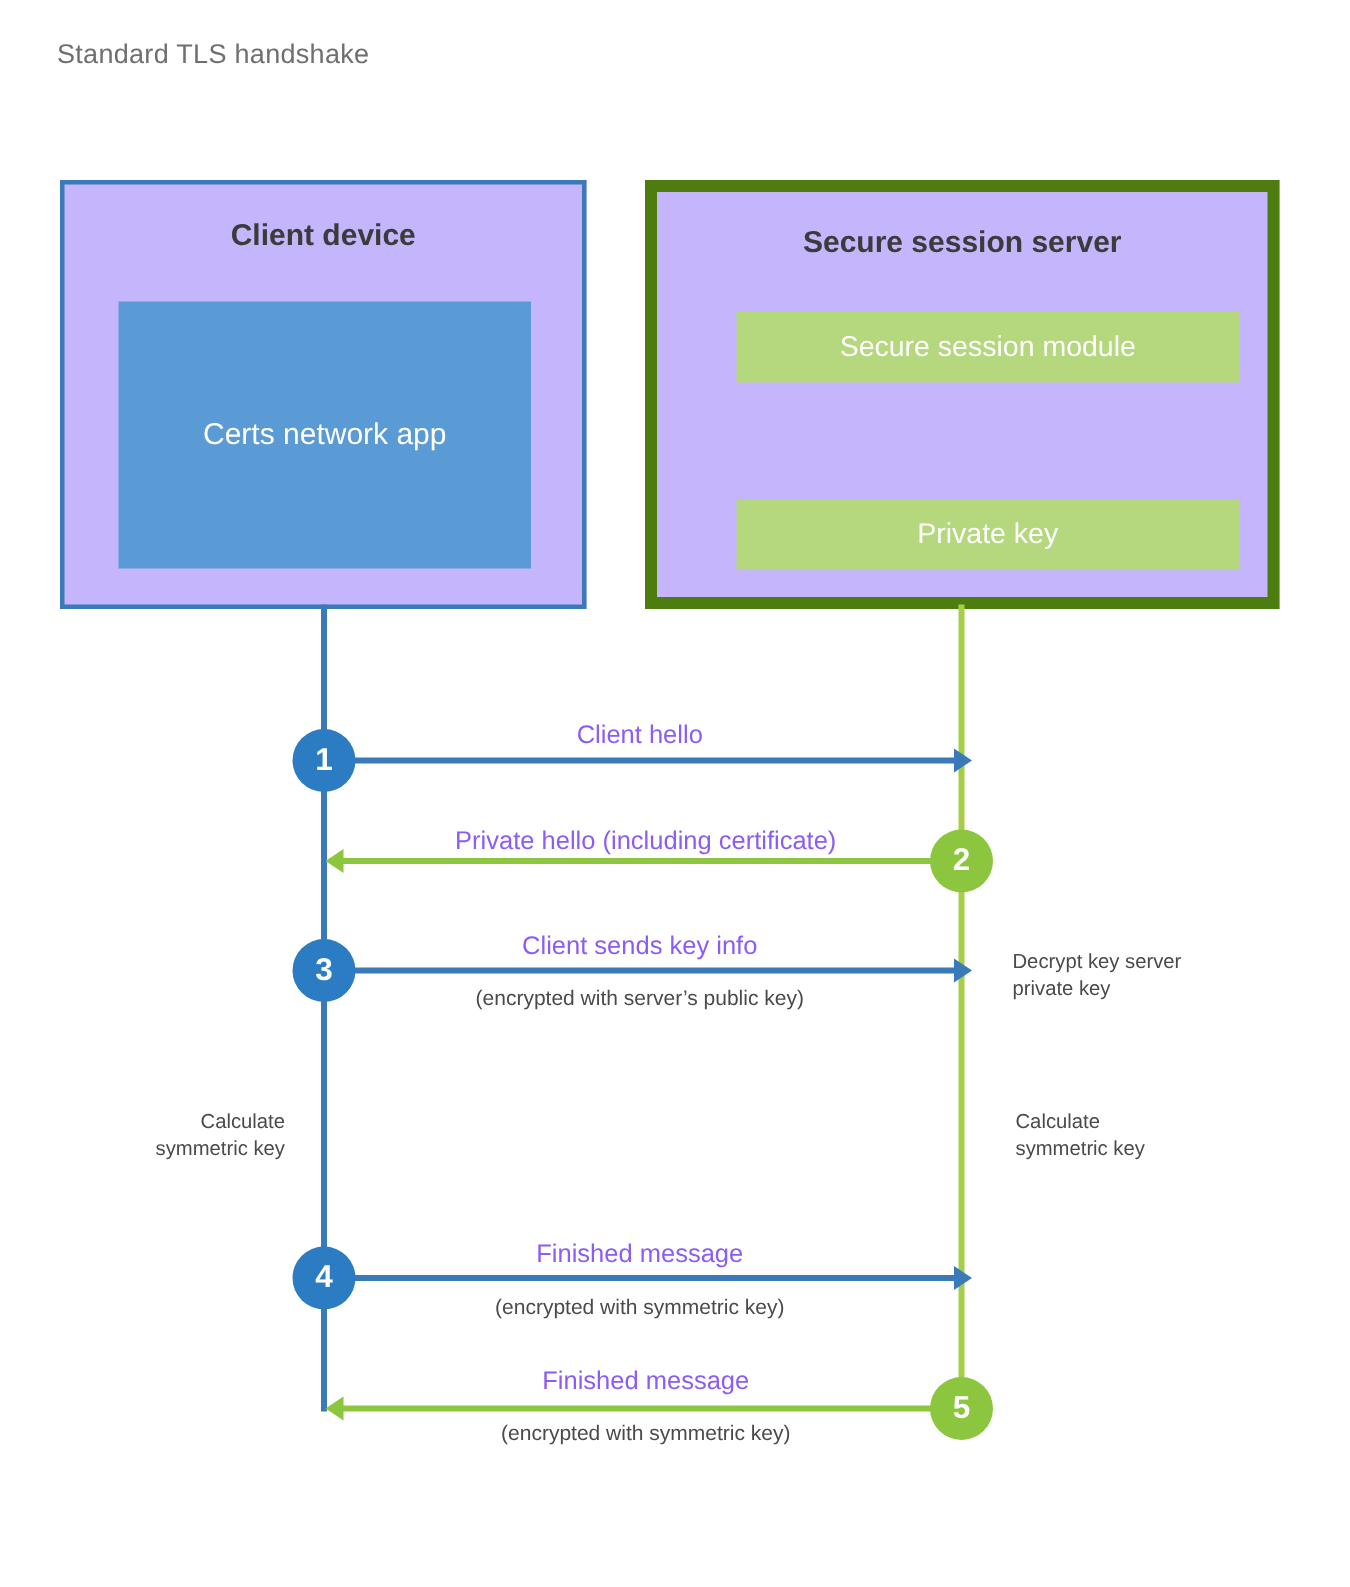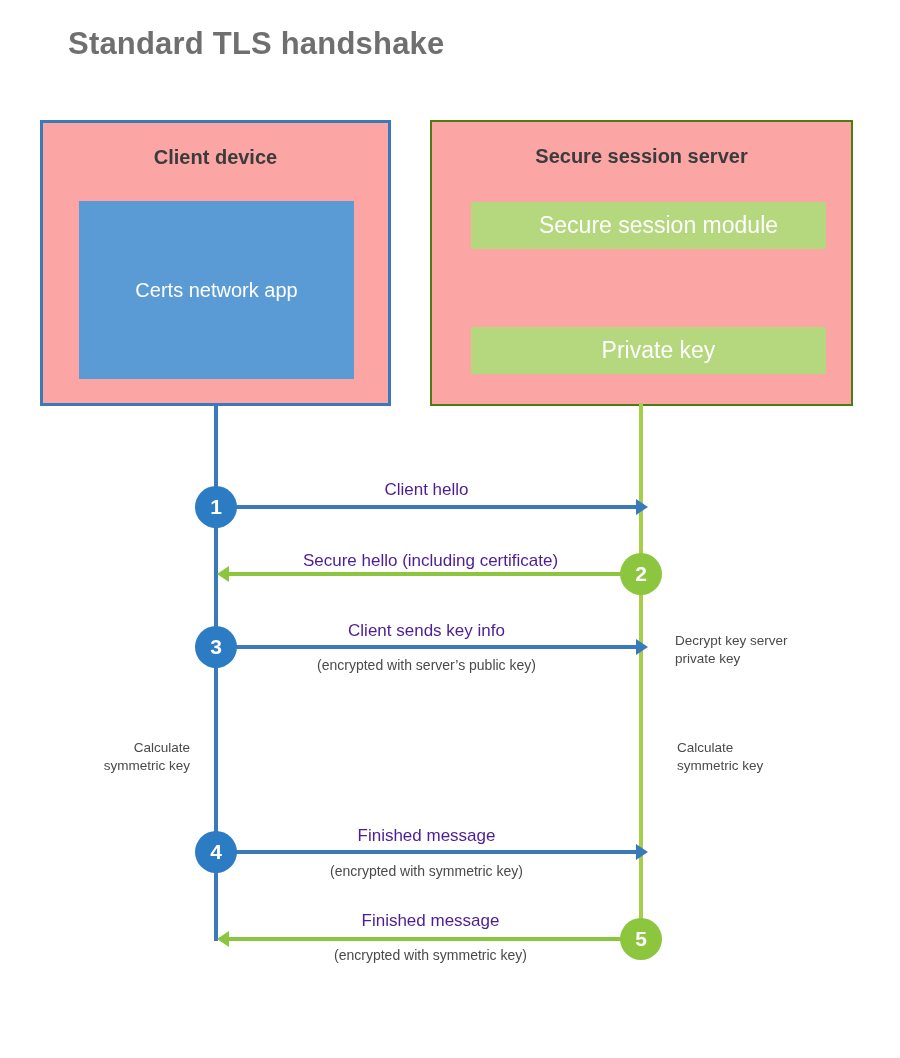--- a/index.html
+++ b/index.html
@@ -17,48 +17,47 @@
     height: 1058px;
     background: #ffffff;
     overflow: hidden;
   }
 
   
   .page-title {
     position: absolute;
     left: 38px;
     top: 26px;
-    font-size: 31px;
-    font-weight: 700;
+    font-size: 18px;
+    font-weight: 400;
     color: #6f6f6f;
     letter-spacing: 0.2px;
     white-space: nowrap;
-    margin-left: 30px;
   }
 
   
   .endpoint-box {
     position: absolute;
     box-sizing: border-box;
-    background: #fca5a5;
+    background: #c4b5fd;
     text-decoration: underline;
   }
   #client-box {
     left: 40px;
     top: 120px;
     width: 351px;
     height: 286px;
     border: 3px solid #3a7ab8;
   }
   #server-box {
     left: 430px;
     top: 120px;
     width: 423px;
     height: 286px;
-    border: 2px solid #4d7c0f;
+    border: 8px solid #4d7c0f;
   }
   .box-title {
     position: absolute;
     left: 0;
     right: 0;
     top: 23px;
     text-align: center;
     font-size: 20px;
     font-weight: bold;
     color: #3b3b3b;
@@ -77,26 +76,25 @@
   #client-app-block {
     left: 36px;
     top: 78px;
     width: 275px;
     height: 178px;
     background: #5b9bd5;
     font-size: 20px;
     line-height: 1.35;
   }
   .server-block {
-    left: 39px;
+    left: 53px;
     width: 335px;
     height: 47px;
     background: #b5d77d;
-    font-size: 23px;
-    padding-left: 20px;
+    font-size: 19px;
   }
   #server-block-0 { top: 80px; }
   #server-block-1 { top: 143px; }
   #server-block-2 { top: 205px; }
 
   
   .lifeline {
     position: absolute;
     width: 4px;
   }
@@ -151,21 +149,21 @@
     font-size: 21px;
     font-weight: 600;
   }
   .step-circle.blue  { background: #2b7cc2; }
   .step-circle.green { background: #8cc63f; }
 
   
   .msg-label {
     position: absolute;
     text-align: center;
-    color: #4c1d95;
+    color: #8b5cf6;
     font-size: 17px;
     white-space: nowrap;
   }
   .msg-sub {
     position: absolute;
     text-align: center;
     color: #4a4a4a;
     font-size: 14px;
     white-space: nowrap;
   }
@@ -203,21 +201,21 @@
 
   <div class="arrow blue" style="left:216px; top:505px; width:421px;">
     <span class="head right"></span>
   </div>
   <div class="msg-label" style="left:216px; top:480px; width:421px;">Client hello</div>
   <div class="step-circle blue" style="left:195px; top:486px;">1</div>
 
   <div class="arrow green" style="left:228px; top:572px; width:413px;">
     <span class="head left"></span>
   </div>
-  <div class="msg-label" style="left:220px; top:551px; width:421px;">Secure hello (including certificate)</div>
+  <div class="msg-label" style="left:220px; top:551px; width:421px;">Private hello (including certificate)</div>
   <div class="step-circle green" style="left:620px; top:553px;">2</div>
 
   <div class="arrow blue" style="left:216px; top:645px; width:421px;">
     <span class="head right"></span>
   </div>
   <div class="msg-label" style="left:216px; top:621px; width:421px;">Client sends key info</div>
   <div class="msg-sub" style="left:216px; top:657px; width:421px;">(encrypted with server’s public key)</div>
   <div class="step-circle blue" style="left:195px; top:626px;">3</div>
 
   <div class="annotation left-side" style="left:675px; top:632px; width:190px; white-space:pre-line;">Decrypt key server

